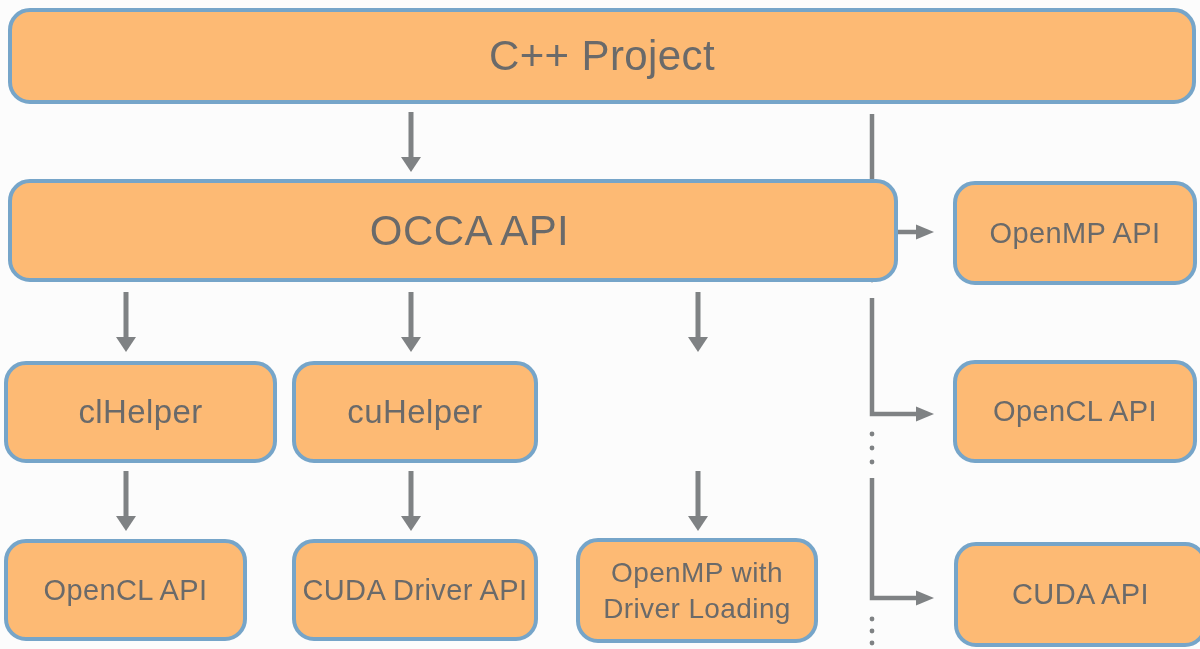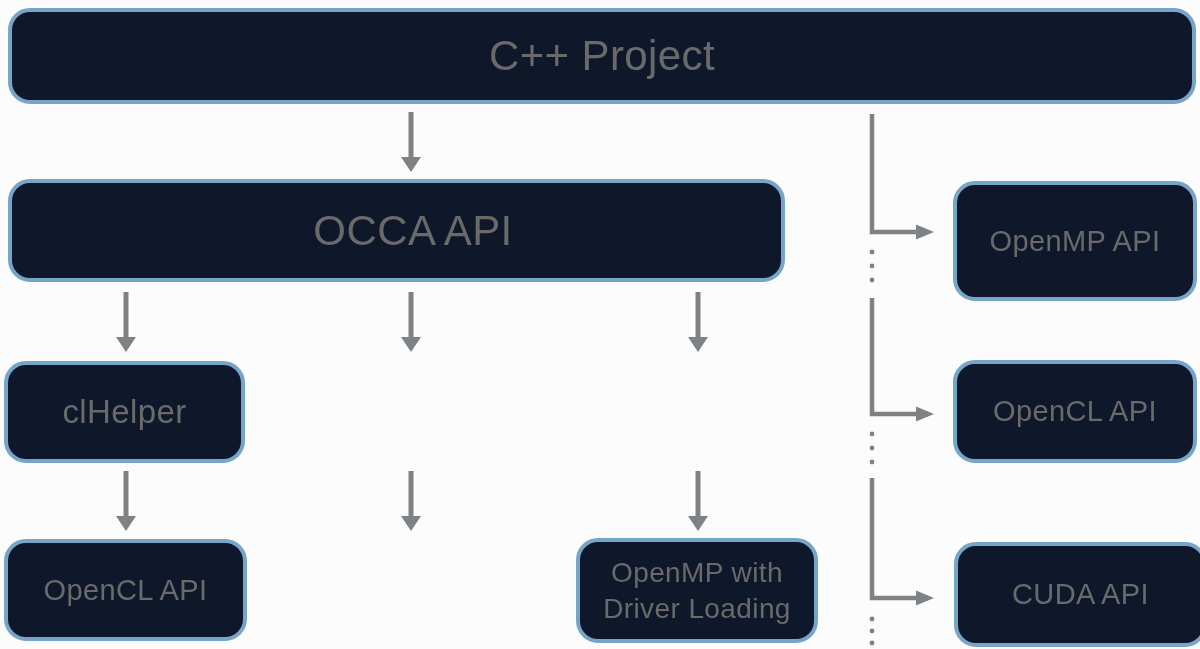--- a/index.html
+++ b/index.html
@@ -9,21 +9,21 @@
     overflow: hidden;
     font-family: "Liberation Sans", "DejaVu Sans", sans-serif;
   }
   #stage {
     position: relative;
     width: 1200px; height: 649px;
   }
   .box {
     position: absolute;
     box-sizing: border-box;
-    background: #0f172a;
+    background: #fdba74;
     border: 4px solid #76a5c9;
     border-radius: 22px;
     display: flex;
     align-items: center;
     justify-content: center;
     text-align: center;
     color: #6a6a6a;
     letter-spacing: 0.4px;
   }
   .box .box-label { display: block; }
@@ -104,43 +104,49 @@
           <circle cx="872" cy="631" r="2.4"></circle>
           <circle cx="872" cy="643" r="2.4"></circle>
       </g>
     </g>
   </svg>
 
   <div class="box fs-title" style="left:8px; top:8px; width:1188px; height:96px;">
     <span class="box-label">C++ Project</span>
   </div>
 
-  <div class="box fs-occa" style="left:8px; top:179px; width:777px; height:103px;padding-left:33px;">
+  <div class="box fs-occa" style="left:8px; top:179px; width:890px; height:103px;padding-left:33px;">
     <span class="box-label">OCCA API</span>
   </div>
 
-  <div class="box fs-helper" style="left:4px; top:361px; width:241px; height:102px;">
+  <div class="box fs-helper" style="left:4px; top:361px; width:273px; height:102px;">
     <span class="box-label">clHelper</span>
   </div>
 
+  <div class="box fs-helper" style="left:292px; top:361px; width:246px; height:102px;">
+    <span class="box-label">cuHelper</span>
+  </div>
 
 
   <div class="box fs-mid" style="left:4px; top:539px; width:243px; height:102px;">
     <span class="box-label">OpenCL API</span>
   </div>
 
+  <div class="box fs-mid" style="left:292px; top:539px; width:246px; height:102px;">
+    <span class="box-label">CUDA Driver API</span>
+  </div>
 
   <div class="box fs-two" style="left:576px; top:538px; width:242px; height:105px;">
     <span class="box-label">
       <span>OpenMP with</span><br>
       <span>Driver Loading</span>
     </span>
   </div>
 
-  <div class="box fs-mid" style="left:953px; top:181px; width:244px; height:120px;">
+  <div class="box fs-mid" style="left:953px; top:181px; width:244px; height:104px;">
     <span class="box-label">OpenMP API</span>
   </div>
 
   <div class="box fs-mid" style="left:953px; top:360px; width:244px; height:103px;">
     <span class="box-label">OpenCL API</span>
   </div>
 
   <div class="box fs-mid" style="left:954px; top:542px; width:253px; height:105px;">
     <span class="box-label">CUDA API</span>
   </div>

